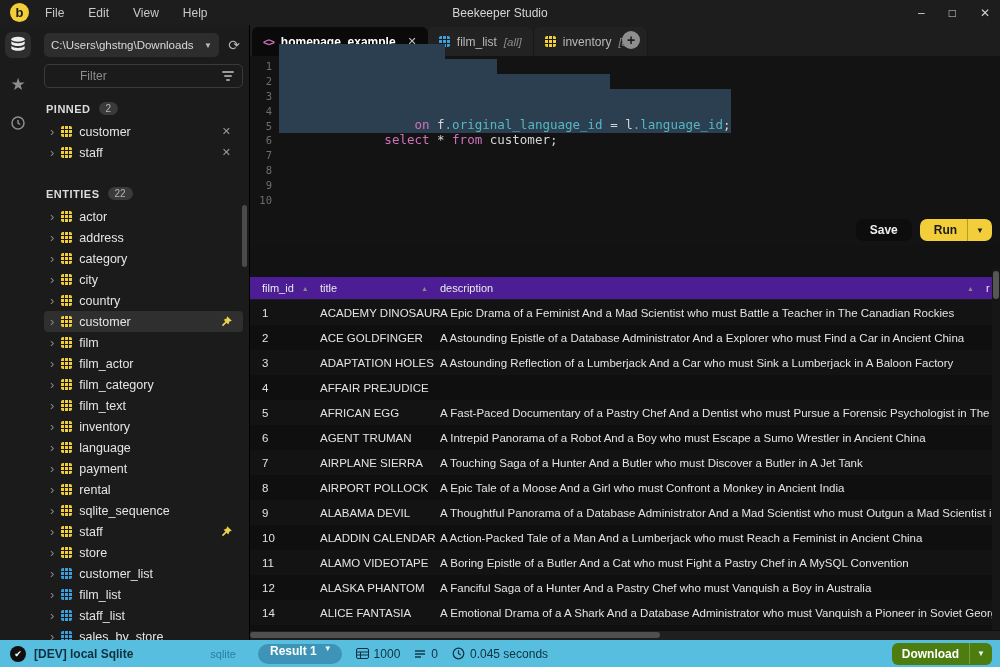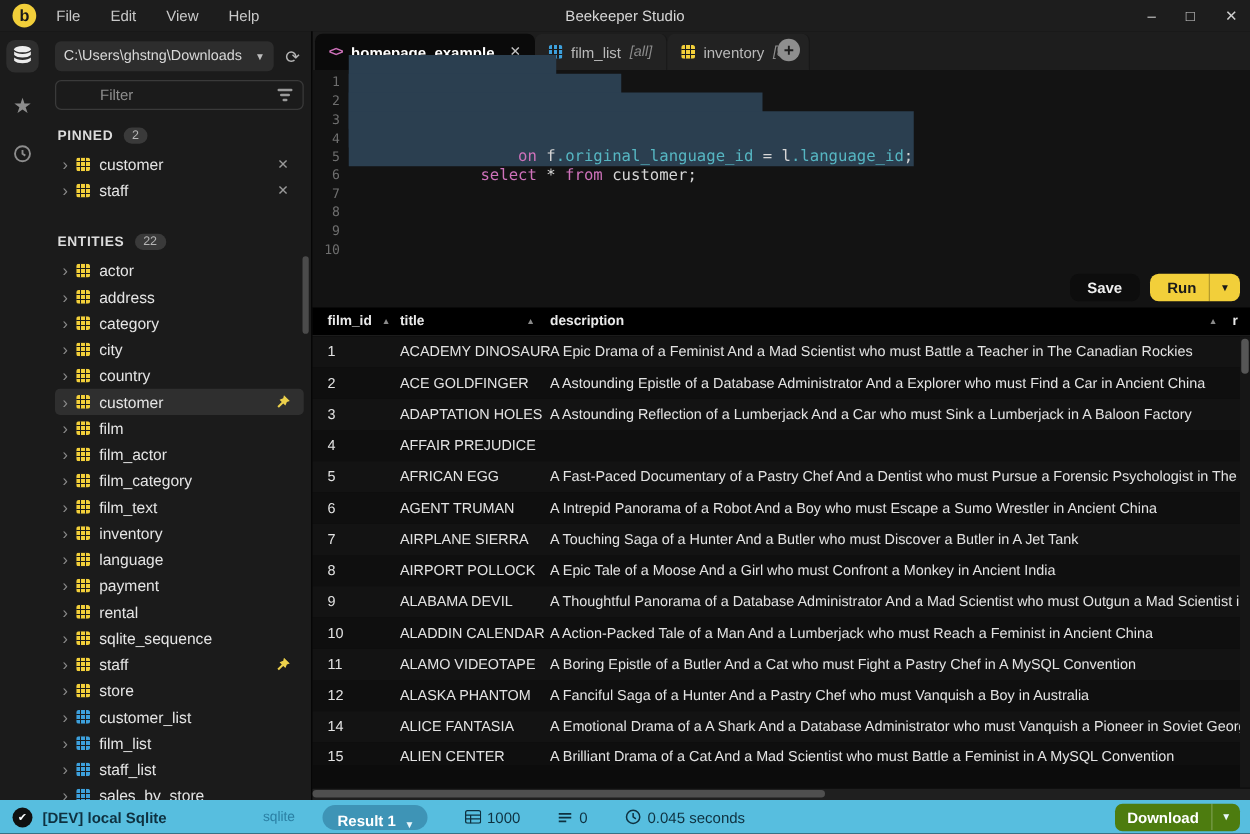--- a/index.html
+++ b/index.html
@@ -105,23 +105,23 @@
   .btn-save{background:#0d0d0d;color:#f0f0f0;border:none;border-radius:7px;height:22px;
             padding:0 14px;font-size:12px;font-weight:bold;font-family:inherit;}
   .btn-run{background:var(--accent-yellow,#f5d231);color:#1a1a1a;border-radius:7px;height:22px;
            display:flex;align-items:center;font-weight:bold;font-size:12px;}
   .btn-run .run-label{padding:0 10px 0 14px;}
   .run-divider{width:1px;height:22px;background:rgba(0,0,0,.25);}
   .run-caret{padding:0 8px;font-size:8px;color:#1a1a1a;}
 
   
   .results{flex:1;min-height:0;display:flex;flex-direction:column;position:relative;}
-  .rheader{height:22px;flex:none;background:#000000;display:grid;
+  .rheader{height:22px;flex:none;background:#4c1d95;display:grid;
            grid-template-columns:58px 120px 1fr 14px;align-items:center;font-size:11px;
-           font-weight:bold;color:#eaeaea;padding-left:12px;border-bottom:1px solid #1c1c1c;}
+           font-weight:normal;color:#eaeaea;padding-left:12px;border-bottom:1px solid #1c1c1c;margin-top:31px;}
   .hcell{display:flex;align-items:center;min-width:0;white-space:nowrap;}
   .hcell.c1{gap:8px;}
   .hcell.c2,.hcell.c3{justify-content:space-between;padding-right:12px;}
   .sort{color:#8a8a8a;font-size:7px;}
   .hcell.c4{overflow:hidden;}
   .rbody{flex:1;min-height:0;overflow:hidden;background:#0c0c0c;font-size:11.5px;color:#e3e3e3;}
   .rrow{height:25px;display:grid;grid-template-columns:58px 120px 1fr;padding-left:12px;
         align-items:center;}
   .rbody > .rrow:nth-child(even){background:#0f0f0f;}
   .rbody > .rrow:nth-child(odd){background:#131313;}
@@ -137,24 +137,24 @@
   
   .statusbar{height:27px;flex:none;background:var(--status-bar,#57bedf);display:flex;
              align-items:center;color:#0e3140;}
   .sb-left{width:250px;flex:none;display:flex;align-items:center;gap:8px;padding-left:10px;
            box-sizing:border-box;}
   .sb-check{width:16px;height:16px;border-radius:50%;background:#101010;color:#fff;
             font-size:9px;display:flex;align-items:center;justify-content:center;flex:none;}
   .sb-conn{font-size:12px;font-weight:bold;white-space:nowrap;}
   .sb-dialect{margin-left:auto;margin-right:14px;font-size:11px;color:#2a7fa3;}
   .sb-pill{background:#3e94b6;color:#fff;font-size:12px;font-weight:bold;height:20px;
-           border-radius:11px;display:flex;align-items:flex-end;gap:7px;padding:0 10px 0 12px;
+           border-radius:11px;display:flex;align-items:flex-start;gap:7px;padding:0 10px 0 12px;
            margin-left:8px;}
   .sb-pill .caret{color:#e8f6fb;}
-  .sb-metric{display:flex;align-items:center;gap:5px;font-size:12px;margin-left:30px;
+  .sb-metric{display:flex;align-items:center;gap:5px;font-size:12px;margin-left:14px;
              white-space:nowrap;}
   .sb-download{margin-left:auto;margin-right:8px;background:#4d7c0f;color:#fff;height:22px;
                border-radius:6px;display:flex;align-items:center;font-size:12px;
                font-weight:bold;}
   .sb-download .dl-label{padding:0 10px;}
   .dl-divider{width:1px;height:21px;background:rgba(255,255,255,.25);}
   .sb-download .caret{padding:0 7px;color:#eaf7fc;}
 </style>
 </head>
 <body>

